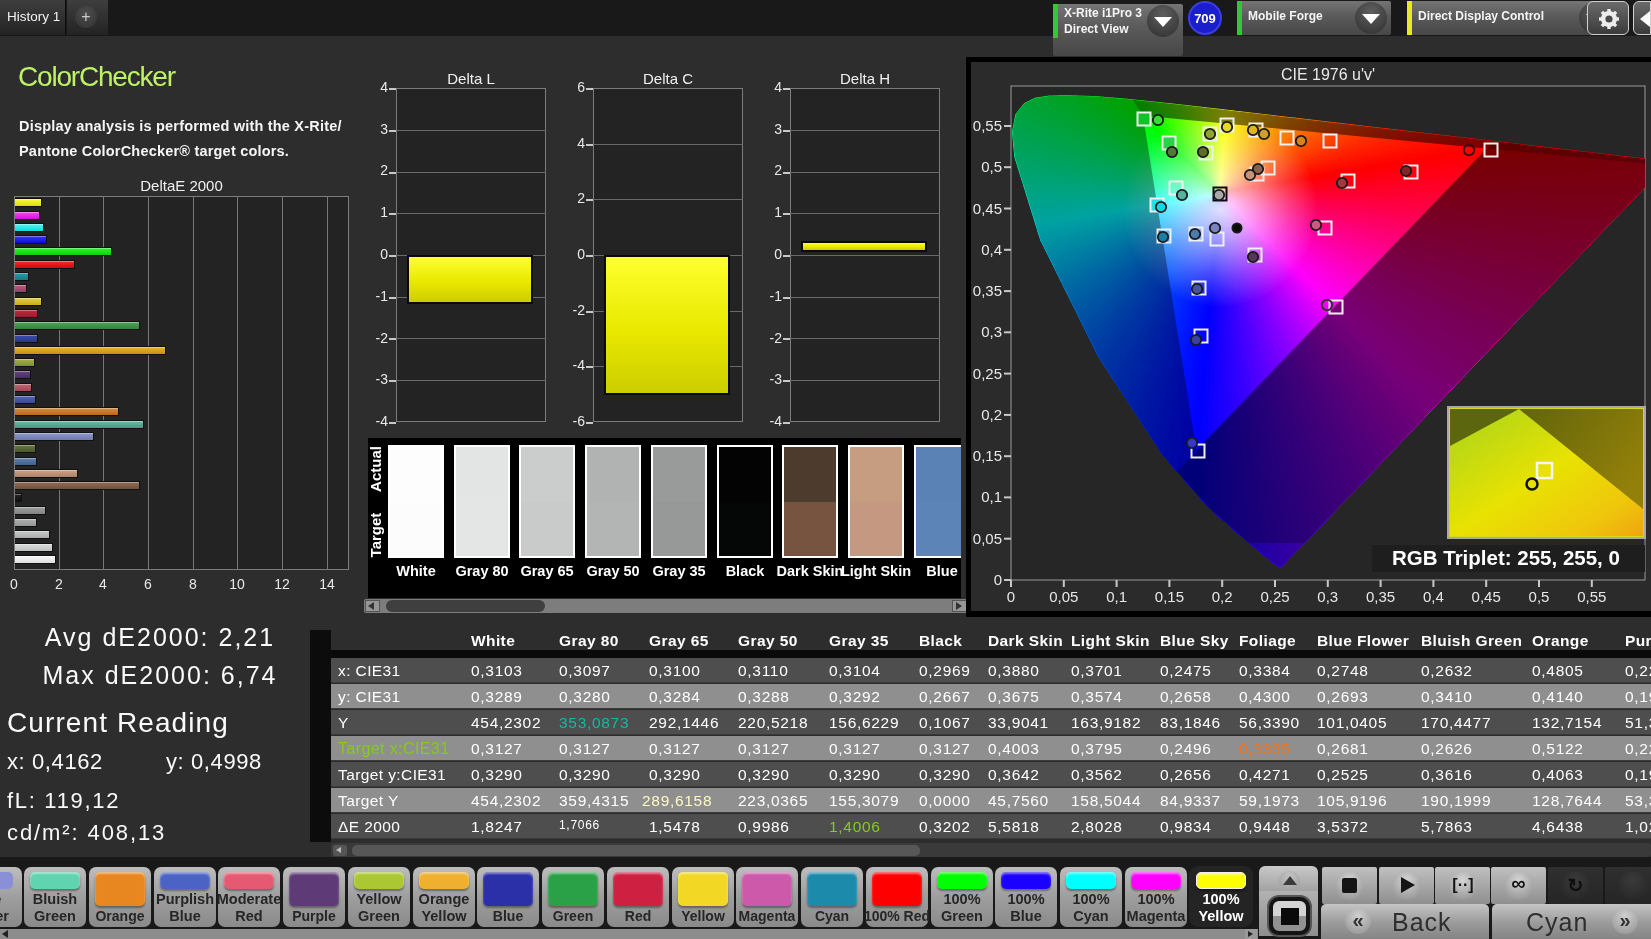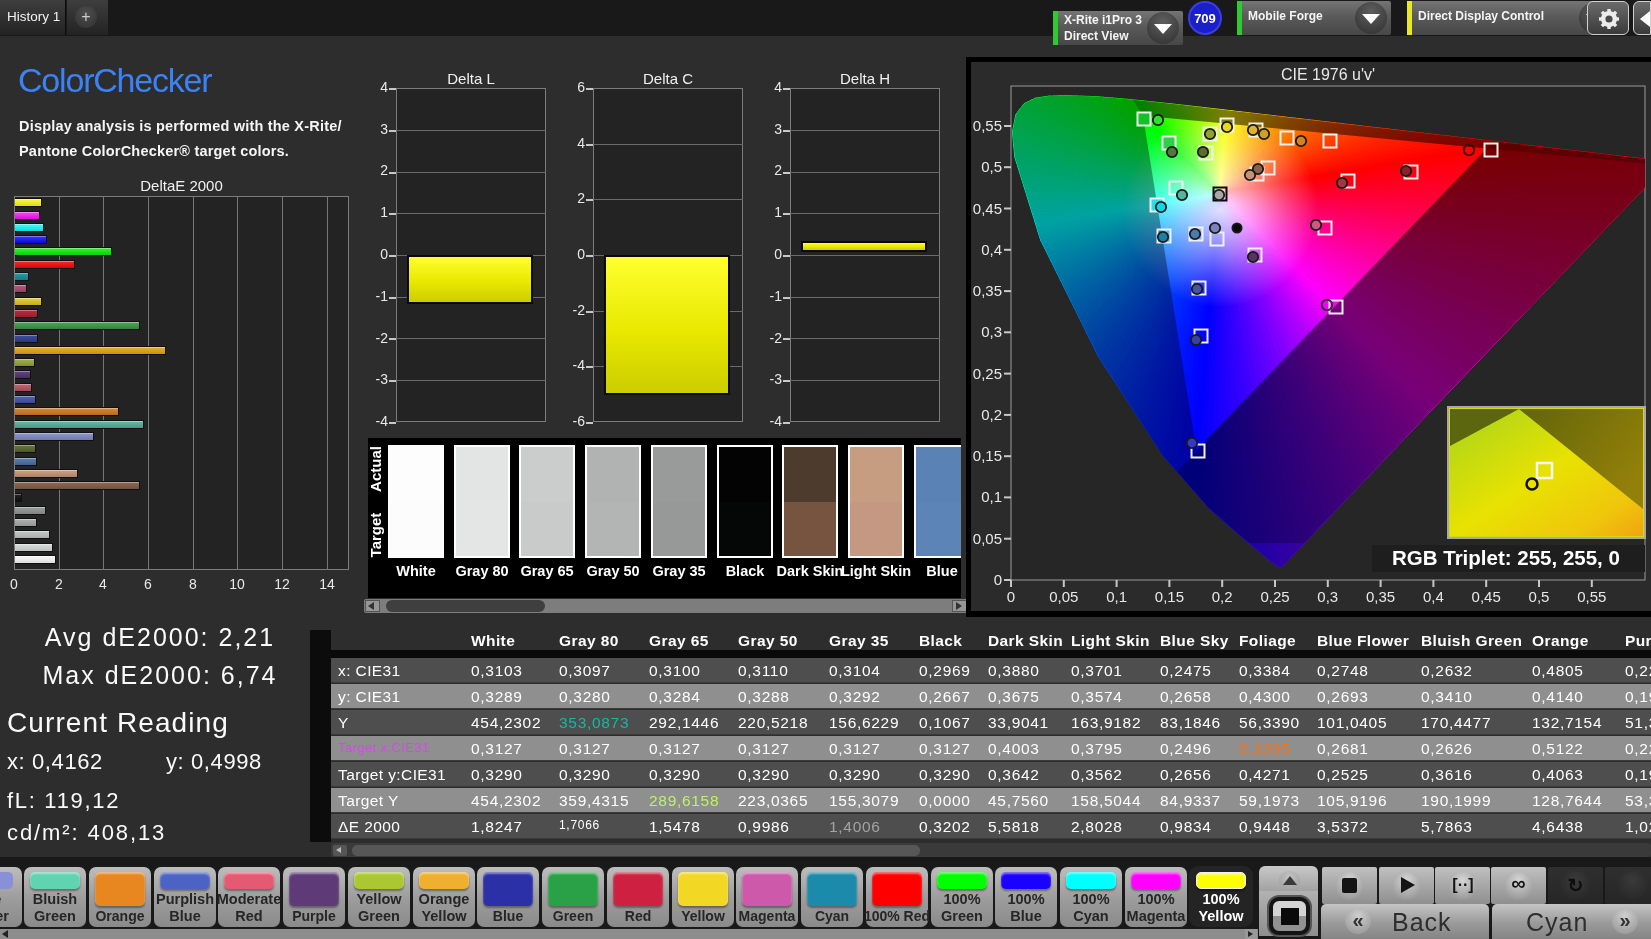--- a/index.html
+++ b/index.html
@@ -7,21 +7,21 @@
 .abs{position:absolute}
 body{position:relative}
 .chart{background:#232323;border:1px solid #7c7c7c}
 </style></head><body>
 
 <div class="abs" style="left:0;top:0;width:1651px;height:36px;background:#191919"></div>
 <div class="abs" style="left:0;top:0;width:66px;height:35px;background:linear-gradient(#3e3e3e,#232323);border-right:1px solid #0d0d0d"></div>
 <div class="abs" style="left:7px;top:9px;font-size:13.5px;color:#f2f2f2">History 1</div>
 <div class="abs" style="left:67px;top:0;width:41px;height:35px;background:linear-gradient(#3e3e3e,#232323)"></div>
 <div class="abs" style="left:75px;top:6px;width:22px;height:22px;border-radius:50%;background:radial-gradient(circle at 50% 35%,#4e4e4e,#303030);color:#ccc;font-size:16px;text-align:center;line-height:21px">+</div>
-<div class="abs" style="left:1053px;top:11px;width:130px;height:34px;background:linear-gradient(#757575,#5a5a5a 45%,#474747);border-radius:2px">
+<div class="abs" style="left:1053px;top:4px;width:130px;height:52px;background:linear-gradient(#757575,#5a5a5a 45%,#474747);border-radius:2px">
 <div class="abs" style="left:0;top:0;width:5px;height:34px;background:#2fca2f"></div>
     <div class="abs" style="left:11px;top:2px;font-size:12px;font-weight:bold;color:#f5f5f5;white-space:nowrap">X-Rite i1Pro 3</div>
     <div class="abs" style="left:11px;top:18px;font-size:12px;font-weight:bold;color:#f5f5f5;white-space:nowrap">Direct View</div>
 <div class="abs" style="right:4px;top:1px;width:32px;height:32px;border-radius:50%;background:radial-gradient(circle at 50% 30%,#5e5e5e,#2f2f2f)"></div>
 <div class="abs" style="right:11px;top:13px;width:0;height:0;border-left:9px solid transparent;border-right:9px solid transparent;border-top:10px solid #fff"></div>
 </div>
 <div class="abs" style="left:1188px;top:1px;width:34px;height:34px;border-radius:50%;background:#1b1ecb;border:2px solid #3b3ee0;color:#fff;font-size:13px;font-weight:bold;text-align:center;line-height:31px">709</div>
 <div class="abs" style="left:1237px;top:1px;width:154px;height:34px;background:linear-gradient(#757575,#5a5a5a 45%,#474747);border-radius:2px">
 <div class="abs" style="left:0;top:0;width:5px;height:34px;background:#2fca2f"></div>
     <div class="abs" style="left:11px;top:8px;font-size:12px;font-weight:bold;color:#f5f5f5;white-space:nowrap">Mobile Forge</div>
@@ -49,21 +49,21 @@
 <line x1="20.1" y1="5.9" x2="17.2" y2="8.8"></line>
         <line x1="8.8" y1="17.2" x2="5.9" y2="20.1"></line>
 </g>
       <circle cx="13" cy="13" r="3.6" fill="#4a4a4a"></circle>
     </svg>
   </div>
 <div class="abs" style="left:1633px;top:1px;width:18px;height:34px;background:linear-gradient(#6a6a6a,#3a3a3a);border:1px solid #d0d0d0;border-radius:6px 0 0 6px">
 <div class="abs" style="left:6px;top:9px;width:0;height:0;border-top:8px solid transparent;border-bottom:8px solid transparent;border-right:10px solid #fff"></div>
   </div>
 
-<div class="abs" style="left:18px;top:61px;font-size:34px;letter-spacing:-1.2px;color:#3b82f6">ColorChecker</div>
+<div class="abs" style="left:18px;top:61px;font-size:28px;letter-spacing:-1.2px;color:#bef264">ColorChecker</div>
 <div class="abs" style="left:19px;top:114px;font-size:14.5px;font-weight:bold;color:#f5f5f5;line-height:24.5px;letter-spacing:0.2px">Display analysis is performed with the X-Rite/<br>Pantone ColorChecker® target colors.</div>
 <div class="abs" style="left:14px;top:177px;width:335px;text-align:center;font-size:15px;color:#f0f0f0">DeltaE 2000</div>
 <div class="abs chart" style="left:14px;top:196px;width:335px;height:374px"></div>
 <div class="abs" style="left:59px;top:196px;width:1px;height:374px;background:#777"></div>
 <div class="abs" style="left:103px;top:196px;width:1px;height:374px;background:#777"></div>
 <div class="abs" style="left:148px;top:196px;width:1px;height:374px;background:#777"></div>
 <div class="abs" style="left:193px;top:196px;width:1px;height:374px;background:#777"></div>
 <div class="abs" style="left:237px;top:196px;width:1px;height:374px;background:#777"></div>
 <div class="abs" style="left:282px;top:196px;width:1px;height:374px;background:#777"></div>
 <div class="abs" style="left:327px;top:196px;width:1px;height:374px;background:#777"></div>
@@ -743,21 +743,21 @@
     <div class="abs" style="left:609px;top:84px;font-size:15.5px;letter-spacing:0.7px;color:#fff;white-space:nowrap">0,1067</div>
     <div class="abs" style="left:678px;top:84px;font-size:15.5px;letter-spacing:0.7px;color:#fff;white-space:nowrap">33,9041</div>
     <div class="abs" style="left:761px;top:84px;font-size:15.5px;letter-spacing:0.7px;color:#fff;white-space:nowrap">163,9182</div>
     <div class="abs" style="left:850px;top:84px;font-size:15.5px;letter-spacing:0.7px;color:#fff;white-space:nowrap">83,1846</div>
     <div class="abs" style="left:929px;top:84px;font-size:15.5px;letter-spacing:0.7px;color:#fff;white-space:nowrap">56,3390</div>
     <div class="abs" style="left:1007px;top:84px;font-size:15.5px;letter-spacing:0.7px;color:#fff;white-space:nowrap">101,0405</div>
     <div class="abs" style="left:1111px;top:84px;font-size:15.5px;letter-spacing:0.7px;color:#fff;white-space:nowrap">170,4477</div>
     <div class="abs" style="left:1222px;top:84px;font-size:15.5px;letter-spacing:0.7px;color:#fff;white-space:nowrap">132,7154</div>
     <div class="abs" style="left:1315px;top:84px;font-size:15.5px;letter-spacing:0.7px;color:#fff;white-space:nowrap">51,3277</div>
     <div class="abs" style="left:21px;top:106px;width:1320px;height:25px;background:#8f8f8f;border-bottom:1px solid #3a3a3a"></div>
-    <div class="abs" style="left:28px;top:110px;font-size:13px;letter-spacing:0.4px;color:#d946ef;white-space:nowrap">Target x:CIE31</div>
+    <div class="abs" style="left:28px;top:110px;font-size:16px;letter-spacing:0.4px;color:#84cc16;white-space:nowrap">Target x:CIE31</div>
     <div class="abs" style="left:161px;top:110px;font-size:15.5px;letter-spacing:0.7px;color:#fff;white-space:nowrap">0,3127</div>
     <div class="abs" style="left:249px;top:110px;font-size:15.5px;letter-spacing:0.7px;color:#fff;white-space:nowrap">0,3127</div>
     <div class="abs" style="left:339px;top:110px;font-size:15.5px;letter-spacing:0.7px;color:#fff;white-space:nowrap">0,3127</div>
     <div class="abs" style="left:428px;top:110px;font-size:15.5px;letter-spacing:0.7px;color:#fff;white-space:nowrap">0,3127</div>
     <div class="abs" style="left:519px;top:110px;font-size:15.5px;letter-spacing:0.7px;color:#fff;white-space:nowrap">0,3127</div>
     <div class="abs" style="left:609px;top:110px;font-size:15.5px;letter-spacing:0.7px;color:#fff;white-space:nowrap">0,3127</div>
     <div class="abs" style="left:678px;top:110px;font-size:15.5px;letter-spacing:0.7px;color:#fff;white-space:nowrap">0,4003</div>
     <div class="abs" style="left:761px;top:110px;font-size:15.5px;letter-spacing:0.7px;color:#fff;white-space:nowrap">0,3795</div>
     <div class="abs" style="left:850px;top:110px;font-size:15.5px;letter-spacing:0.7px;color:#fff;white-space:nowrap">0,2496</div>
     <div class="abs" style="left:929px;top:110px;font-size:15.5px;letter-spacing:0.7px;color:#f97316;white-space:nowrap">0,3395</div>
@@ -778,39 +778,39 @@
     <div class="abs" style="left:850px;top:136px;font-size:15.5px;letter-spacing:0.7px;color:#fff;white-space:nowrap">0,2656</div>
     <div class="abs" style="left:929px;top:136px;font-size:15.5px;letter-spacing:0.7px;color:#fff;white-space:nowrap">0,4271</div>
     <div class="abs" style="left:1007px;top:136px;font-size:15.5px;letter-spacing:0.7px;color:#fff;white-space:nowrap">0,2525</div>
     <div class="abs" style="left:1111px;top:136px;font-size:15.5px;letter-spacing:0.7px;color:#fff;white-space:nowrap">0,3616</div>
     <div class="abs" style="left:1222px;top:136px;font-size:15.5px;letter-spacing:0.7px;color:#fff;white-space:nowrap">0,4063</div>
     <div class="abs" style="left:1315px;top:136px;font-size:15.5px;letter-spacing:0.7px;color:#fff;white-space:nowrap">0,1950</div>
     <div class="abs" style="left:21px;top:158px;width:1320px;height:25px;background:#8f8f8f;border-bottom:1px solid #3a3a3a"></div>
     <div class="abs" style="left:28px;top:162px;font-size:15.5px;letter-spacing:0.4px;color:#fff;white-space:nowrap">Target Y</div>
     <div class="abs" style="left:161px;top:162px;font-size:15.5px;letter-spacing:0.7px;color:#fff;white-space:nowrap">454,2302</div>
     <div class="abs" style="left:249px;top:162px;font-size:15.5px;letter-spacing:0.7px;color:#fff;white-space:nowrap">359,4315</div>
-    <div class="abs" style="left:339px;top:162px;font-size:15.5px;letter-spacing:0.7px;color:#bef264;white-space:nowrap">289,6158</div>
+    <div class="abs" style="left:332px;top:162px;font-size:15.5px;letter-spacing:0.7px;color:#fef9c3;white-space:nowrap">289,6158</div>
     <div class="abs" style="left:428px;top:162px;font-size:15.5px;letter-spacing:0.7px;color:#fff;white-space:nowrap">223,0365</div>
     <div class="abs" style="left:519px;top:162px;font-size:15.5px;letter-spacing:0.7px;color:#fff;white-space:nowrap">155,3079</div>
     <div class="abs" style="left:609px;top:162px;font-size:15.5px;letter-spacing:0.7px;color:#fff;white-space:nowrap">0,0000</div>
     <div class="abs" style="left:678px;top:162px;font-size:15.5px;letter-spacing:0.7px;color:#fff;white-space:nowrap">45,7560</div>
     <div class="abs" style="left:761px;top:162px;font-size:15.5px;letter-spacing:0.7px;color:#fff;white-space:nowrap">158,5044</div>
     <div class="abs" style="left:850px;top:162px;font-size:15.5px;letter-spacing:0.7px;color:#fff;white-space:nowrap">84,9337</div>
     <div class="abs" style="left:929px;top:162px;font-size:15.5px;letter-spacing:0.7px;color:#fff;white-space:nowrap">59,1973</div>
     <div class="abs" style="left:1007px;top:162px;font-size:15.5px;letter-spacing:0.7px;color:#fff;white-space:nowrap">105,9196</div>
     <div class="abs" style="left:1111px;top:162px;font-size:15.5px;letter-spacing:0.7px;color:#fff;white-space:nowrap">190,1999</div>
     <div class="abs" style="left:1222px;top:162px;font-size:15.5px;letter-spacing:0.7px;color:#fff;white-space:nowrap">128,7644</div>
     <div class="abs" style="left:1315px;top:162px;font-size:15.5px;letter-spacing:0.7px;color:#fff;white-space:nowrap">53,3814</div>
     <div class="abs" style="left:21px;top:184px;width:1320px;height:25px;background:#4e4e4e;border-bottom:1px solid #3a3a3a"></div>
     <div class="abs" style="left:28px;top:188px;font-size:15.5px;letter-spacing:0.4px;color:#fff;white-space:nowrap">ΔE 2000</div>
     <div class="abs" style="left:161px;top:188px;font-size:15.5px;letter-spacing:0.7px;color:#fff;white-space:nowrap">1,8247</div>
     <div class="abs" style="left:249px;top:188px;font-size:12px;letter-spacing:0.7px;color:#fff;white-space:nowrap">1,7066</div>
     <div class="abs" style="left:339px;top:188px;font-size:15.5px;letter-spacing:0.7px;color:#fff;white-space:nowrap">1,5478</div>
     <div class="abs" style="left:428px;top:188px;font-size:15.5px;letter-spacing:0.7px;color:#fff;white-space:nowrap">0,9986</div>
-    <div class="abs" style="left:519px;top:188px;font-size:15.5px;letter-spacing:0.7px;color:#a3a3a3;white-space:nowrap">1,4006</div>
+    <div class="abs" style="left:519px;top:188px;font-size:15.5px;letter-spacing:0.7px;color:#84cc16;white-space:nowrap">1,4006</div>
     <div class="abs" style="left:609px;top:188px;font-size:15.5px;letter-spacing:0.7px;color:#fff;white-space:nowrap">0,3202</div>
     <div class="abs" style="left:678px;top:188px;font-size:15.5px;letter-spacing:0.7px;color:#fff;white-space:nowrap">5,5818</div>
     <div class="abs" style="left:761px;top:188px;font-size:15.5px;letter-spacing:0.7px;color:#fff;white-space:nowrap">2,8028</div>
     <div class="abs" style="left:850px;top:188px;font-size:15.5px;letter-spacing:0.7px;color:#fff;white-space:nowrap">0,9834</div>
     <div class="abs" style="left:929px;top:188px;font-size:15.5px;letter-spacing:0.7px;color:#fff;white-space:nowrap">0,9448</div>
     <div class="abs" style="left:1007px;top:188px;font-size:15.5px;letter-spacing:0.7px;color:#fff;white-space:nowrap">3,5372</div>
     <div class="abs" style="left:1111px;top:188px;font-size:15.5px;letter-spacing:0.7px;color:#fff;white-space:nowrap">5,7863</div>
     <div class="abs" style="left:1222px;top:188px;font-size:15.5px;letter-spacing:0.7px;color:#fff;white-space:nowrap">4,6438</div>
     <div class="abs" style="left:1315px;top:188px;font-size:15.5px;letter-spacing:0.7px;color:#fff;white-space:nowrap">1,0253</div>
   </div>

